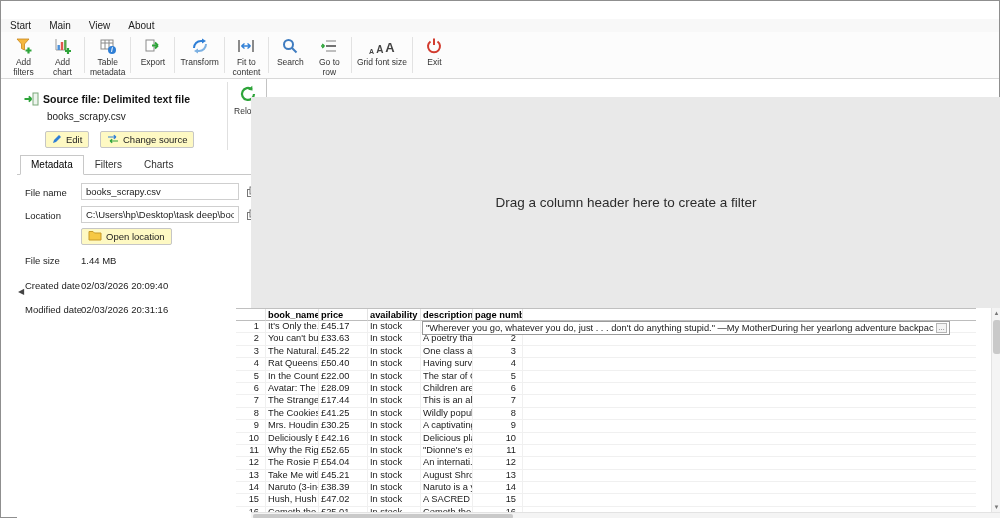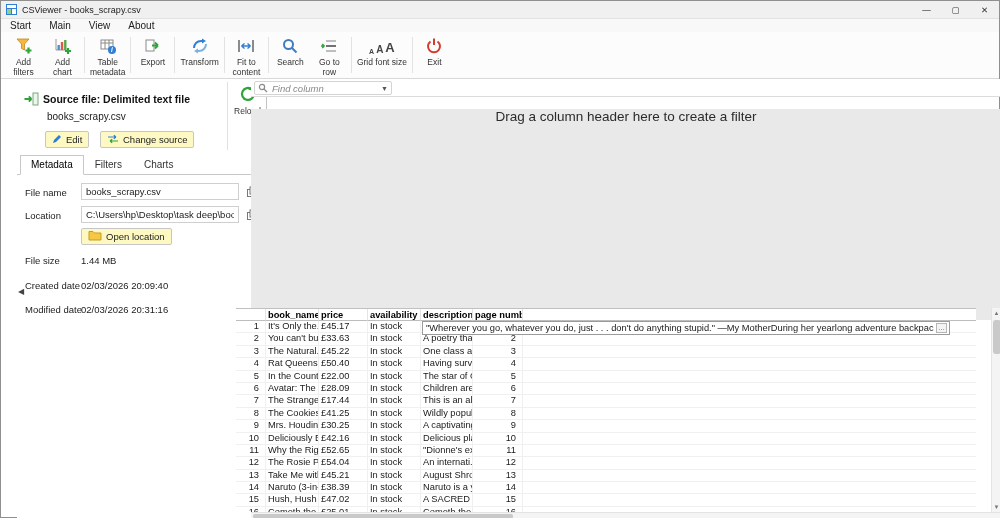--- a/index.html
+++ b/index.html
@@ -56,22 +56,22 @@
   .collapse-arrow { position:absolute; left:1px; top:208px; font-size:8px; color:#444; }
 
   
   .find-bar { position:absolute; left:250px; top:78px; width:750px; height:18px; background:#fff;
               border-bottom:1px solid #dcdcdc; }
   .find-combo { position:absolute; left:3px; top:2px; width:138px; height:14px; border:1px solid #d4d4d4;
                 border-radius:2px; background:#fff; display:flex; align-items:center; padding:0 3px; }
   .find-placeholder { font-size:9.5px; font-style:italic; color:#8a8a8a; margin-left:4px; flex:1; }
   .find-caret { font-size:7px; color:#555; }
 
-  .drag-area { position:absolute; left:250px; top:108px; width:750px; height:211px; background:#e9e9e9;
-               display:flex; justify-content:center; }
+  .drag-area { position:absolute; left:250px; top:96px; width:750px; height:211px; background:#e9e9e9;
+               display:flex; align-items:center; justify-content:center; }
   .drag-hint { font-size:13.5px; color:#2b2b2b; }
 
   
   .grid { position:absolute; left:235px; top:307px; width:740px; height:204px; background:#fff;
           border-top:1px solid #c0c0c0; overflow:hidden; }
   .grid-header { display:flex; height:12px; }
   .hcell { font-size:9.3px; font-weight:bold; color:#000; padding:0 2px; line-height:12px; white-space:nowrap;
            overflow:hidden; border-right:1px solid #e3e3e3; border-bottom:1px solid #bdbdbd; background:#fff; }
   .grid-rows { height:192px; overflow:hidden; position:relative; }
   .grid-row { display:flex; height:12.4px; }
@@ -99,36 +99,20 @@
   .vscroll .thumb { position:absolute; left:1px; top:12px; width:8px; height:34px; background:#c9c9c9; border-radius:3px; }
   .hscroll { position:absolute; left:250px; top:511px; width:750px; height:7px; background:#f4f4f4;
              border-top:1px solid #e3e3e3; }
   .hscroll .thumb { position:absolute; left:2px; top:1px; width:260px; height:5px; background:#c9c9c9; border-radius:2px; }
 </style>
 </head>
 <body>
 
 <div id="window">
 
-  <div class="titlebar">
-    <span class="title-icon">
-      <svg width="11" height="11">
-          <rect width="11" height="11" fill="#2f7fd6"></rect>
-          <rect x="1" y="1" width="9" height="3" fill="#fff"></rect>
-          <rect x="1" y="5" width="4" height="5" fill="#8fd08f"></rect>
-          <rect x="6" y="5" width="4" height="5" fill="#fff"></rect>
-        </svg>
-    </span>
-    <span class="title-text">CSViewer - books_scrapy.csv</span>
-    <div class="win-controls">
-      <div class="win-btn">—</div>
-      <div class="win-btn">▢</div>
-      <div class="win-btn">✕</div>
-    </div>
-  </div>
 
   <div class="menubar">
     <span class="menu-item">Start</span>
     <span class="menu-item">Main</span>
     <span class="menu-item">View</span>
     <span class="menu-item">About</span>
   </div>
 
   <div class="toolbar">
     <div class="tb-btn">
@@ -318,32 +302,20 @@
 
     <span class="form-label" style="top:201px;">Created date</span>
     <span class="form-value" style="top:201px;">02/03/2026 20:09:40</span>
 
     <span class="form-label" style="top:225px;">Modified date</span>
     <span class="form-value" style="top:225px;">02/03/2026 20:31:16</span>
 
     <span class="collapse-arrow">◀</span>
   </div>
 
-  <div class="find-bar">
-    <div class="find-combo">
-      <span>
-        <svg width="10" height="10" viewBox="0 0 10 10">
-            <circle cx="4" cy="4" r="2.6" fill="none" stroke="#8a8a8a" stroke-width="1.2"></circle>
-            <line x1="6" y1="6" x2="9" y2="9" stroke="#8a8a8a" stroke-width="1.2"></line>
-          </svg>
-      </span>
-      <span class="find-placeholder">Find column</span>
-      <span class="find-caret">▼</span>
-    </div>
-  </div>
 
   <div class="drag-area">
     <span class="drag-hint">Drag a column header here to create a filter</span>
   </div>
 
   <div class="grid">
     <div class="grid-header">
       <div class="hcell c-num"></div>
       <div class="hcell c-book">book_name</div>
       <div class="hcell c-price">price</div>

